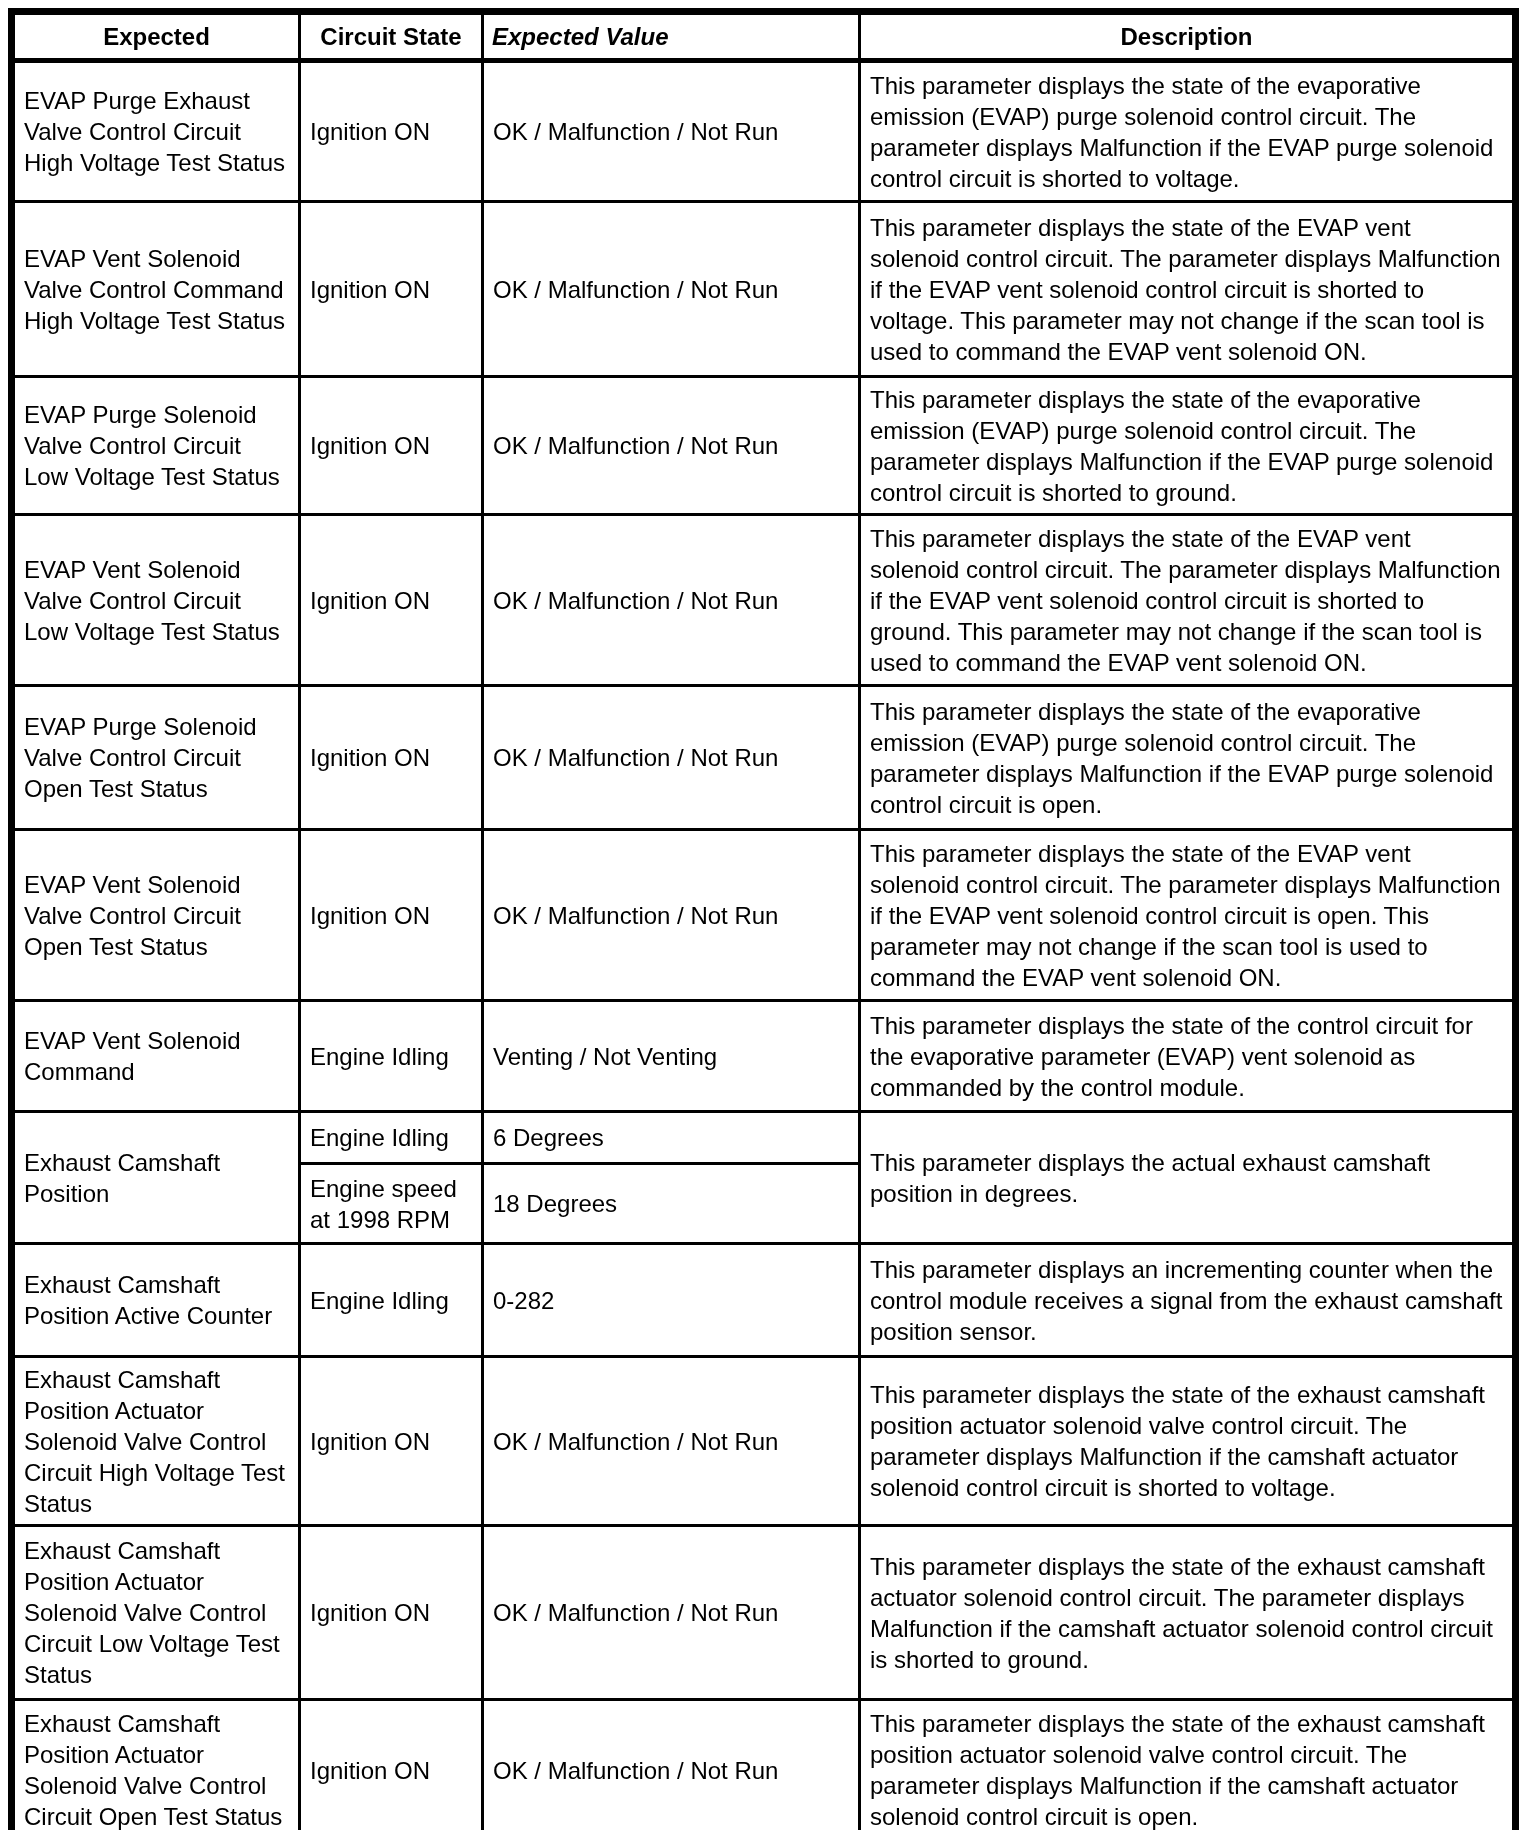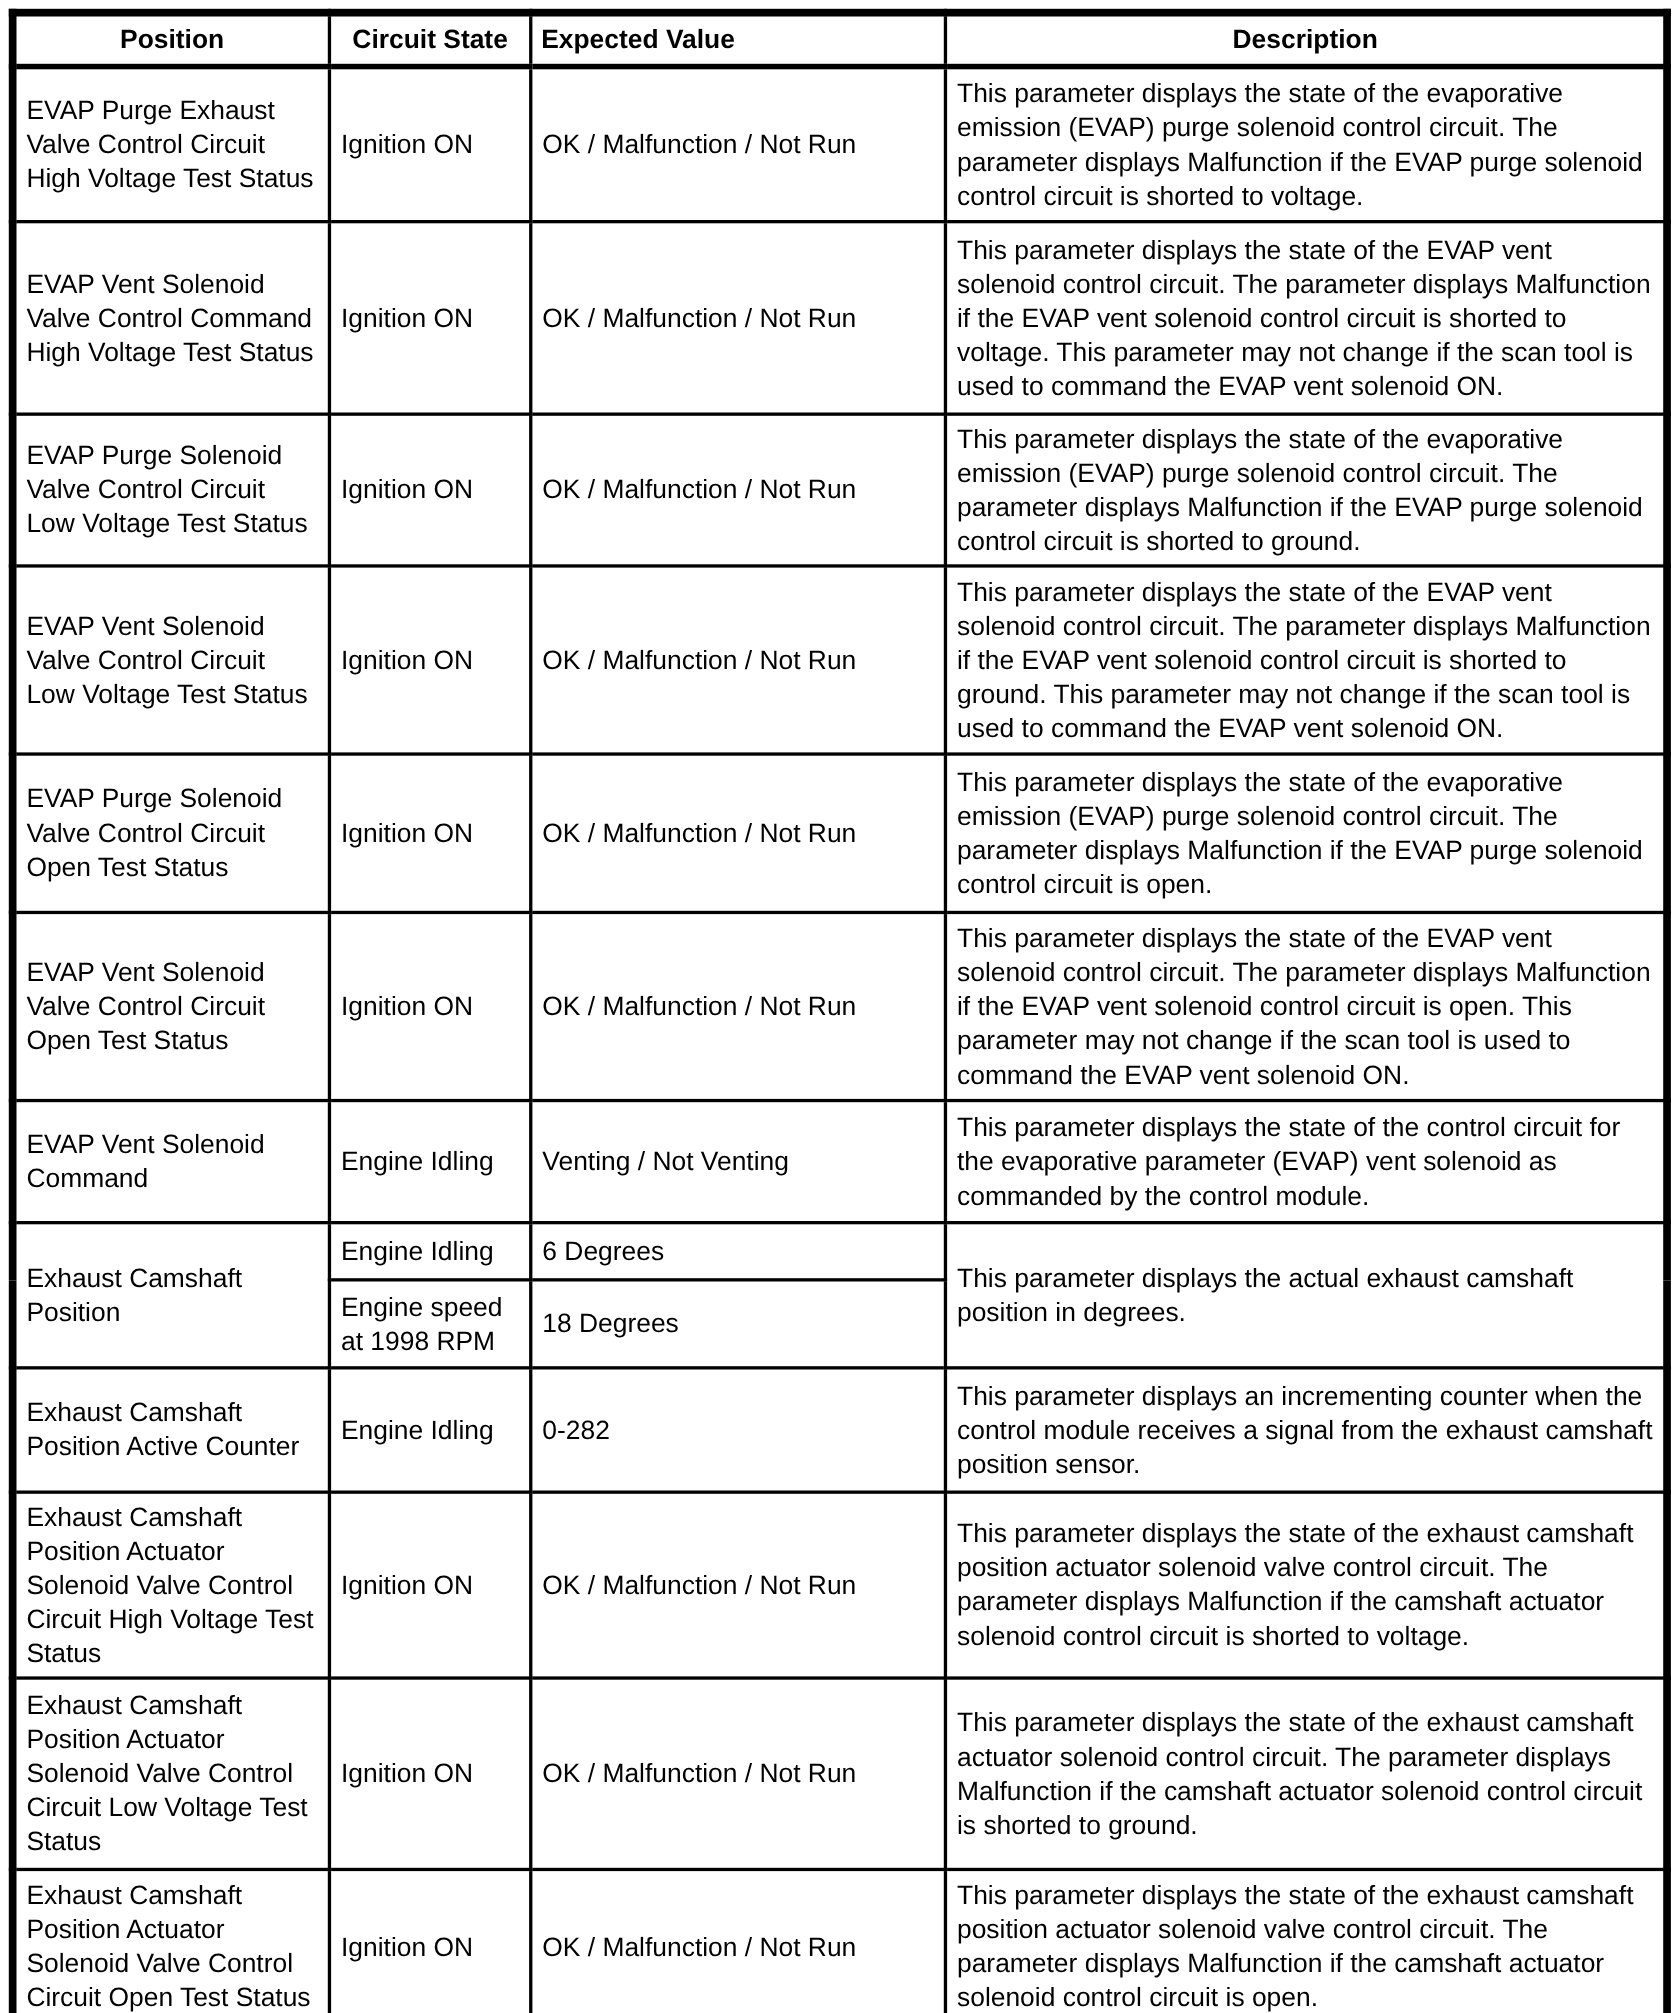--- a/index.html
+++ b/index.html
@@ -20,21 +20,21 @@
     font-size:24px;line-height:31px;
     padding:3px 9px;
     vertical-align:middle;text-align:left;
     overflow:hidden;word-wrap:break-word;
   }
   thead th{
     font-weight:bold;text-align:center;
     height:39px;padding:2px 8px;
     border-bottom:5px solid #000;
   }
-  thead th.h-left{text-align:left;}
+  thead th.h-left{text-align:left;font-style:italic;}
   
   tr.r1  td{height:131px;}
   tr.r2  td{height:166px;}
   tr.r3  td{height:129px;}
   tr.r4  td{height:162px;}
   tr.r5  td{height:135px;}
   tr.r6  td{height:162px;}
   tr.r7  td{height:102px;}
   tr.r8a td{height:43px;}
   tr.r8b td{height:71px;}
@@ -49,21 +49,21 @@
 <div class="sheet">
   <table class="param-table">
     <colgroup>
       <col class="c-param">
         <col class="c-state">
         <col class="c-value">
         <col class="c-desc">
     </colgroup>
     <thead>
       <tr>
-        <th>Position</th>
+        <th>Expected</th>
         <th>Circuit State</th>
         <th class="h-left">Expected Value</th>
         <th>Description</th>
       </tr>
     </thead>
     <tbody>
       <tr class="r1">
         <td>EVAP Purge Exhaust Valve Control Circuit High Voltage Test Status</td>
         <td>Ignition ON</td>
         <td>OK / Malfunction / Not Run</td>

